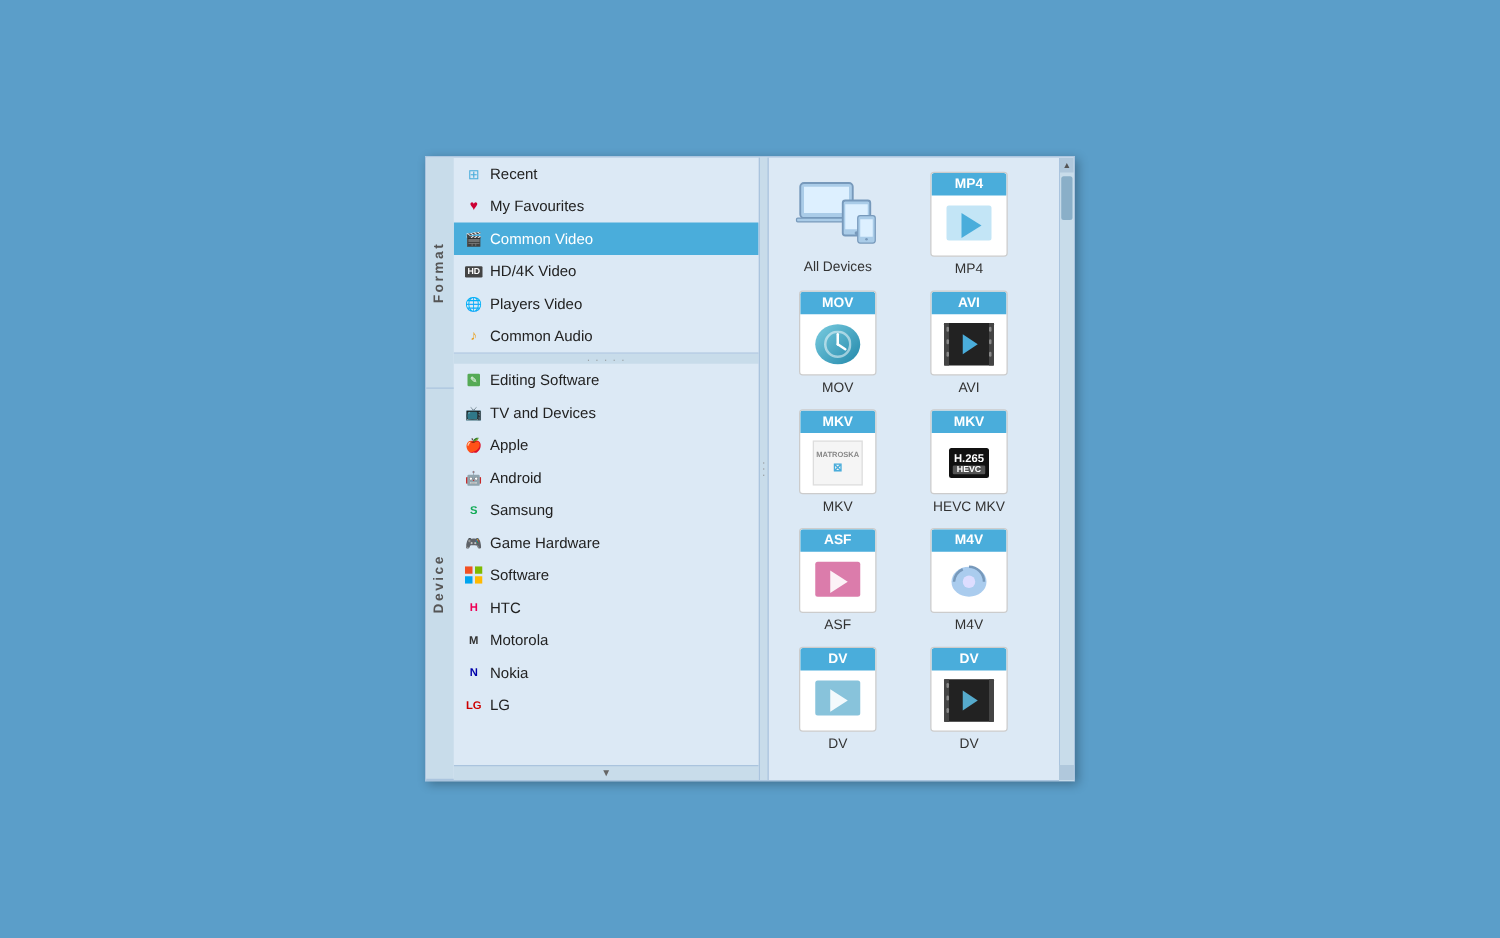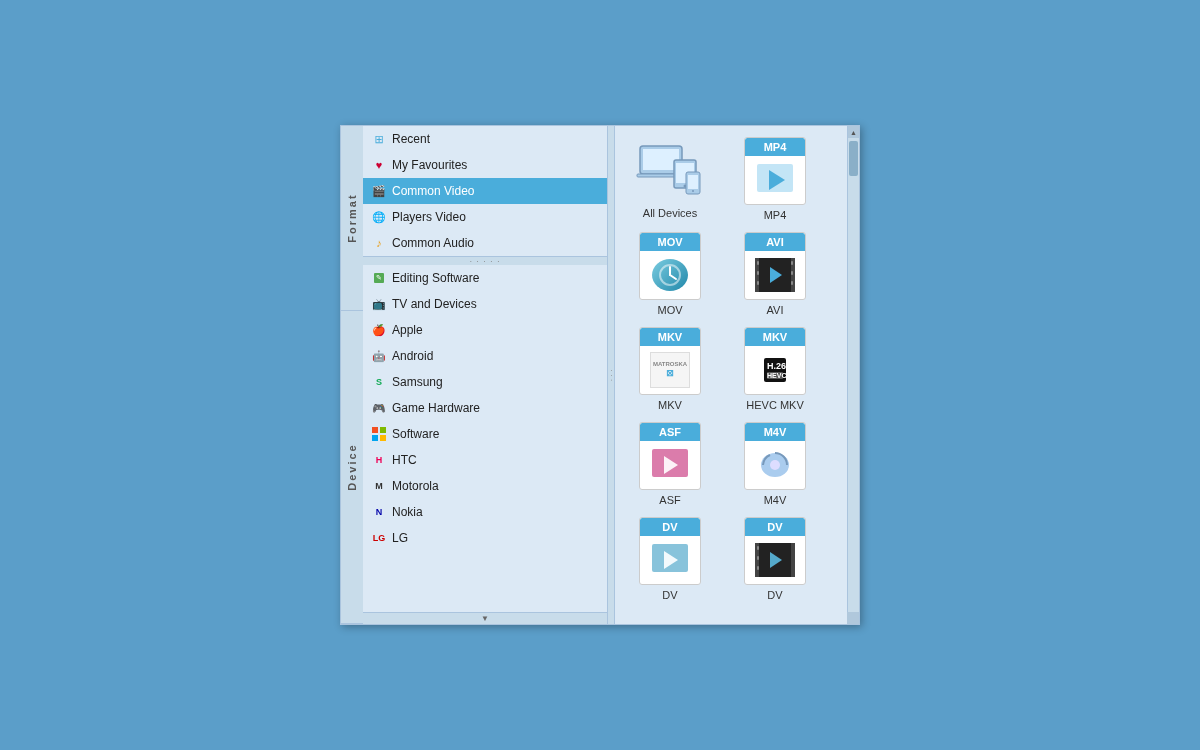--- a/index.html
+++ b/index.html
@@ -210,20 +210,26 @@
         <span class="item-icon" style="color:#4aaddb;">⊞</span>
         <span>Recent</span>
       </div>
       <div class="sidebar-item">
         <span class="item-icon" style="color:#cc0033;">♥</span>
         <span>My Favourites</span>
       </div>
       <div class="sidebar-item active">
         <span class="item-icon">🎬</span>
         <span>Common Video</span>
+      </div>
+      <div class="sidebar-item">
+        <span class="item-icon">
+            <span style="background:#444;color:white;font-size:7px;padding:1px 2px;border-radius:1px;font-weight:bold;">HD</span>
+          </span>
+        <span>HD/4K Video</span>
       </div>
       <div class="sidebar-item">
         <span class="item-icon" style="color:#e00;">🌐</span>
         <span>Players Video</span>
       </div>
       <div class="sidebar-item">
         <span class="item-icon" style="color:#e8a020;">♪</span>
         <span>Common Audio</span>
       </div>
     </div>
@@ -416,21 +422,21 @@
             </div>
           </div>
           <span class="format-label-text">MKV</span>
         </div>
 
         <div class="format-item">
           <div class="format-icon-wrapper">
             <div class="format-icon-bg">
               <div class="format-badge badge-blue" style="font-size:11px;padding:3px 0;">MKV</div>
               <div class="format-icon-content">
-                <div style="background:#111;color:white;font-size:7px;font-weight:bold;padding:3px;text-align:center;border-radius:2px;width:22px;">
+                <div style="background:#111;color:white;font-size:7px;font-weight:bold;padding:3px;text-align:center;border-radius:2px;width:32px;">
                   <div style="font-size:9px;">H.265</div>
                   <div style="font-size:7px;background:#555;margin-top:1px;border-radius:1px;">HEVC</div>
                 </div>
               </div>
             </div>
           </div>
           <span class="format-label-text">HEVC MKV</span>
         </div>
 
         <div class="format-item">

